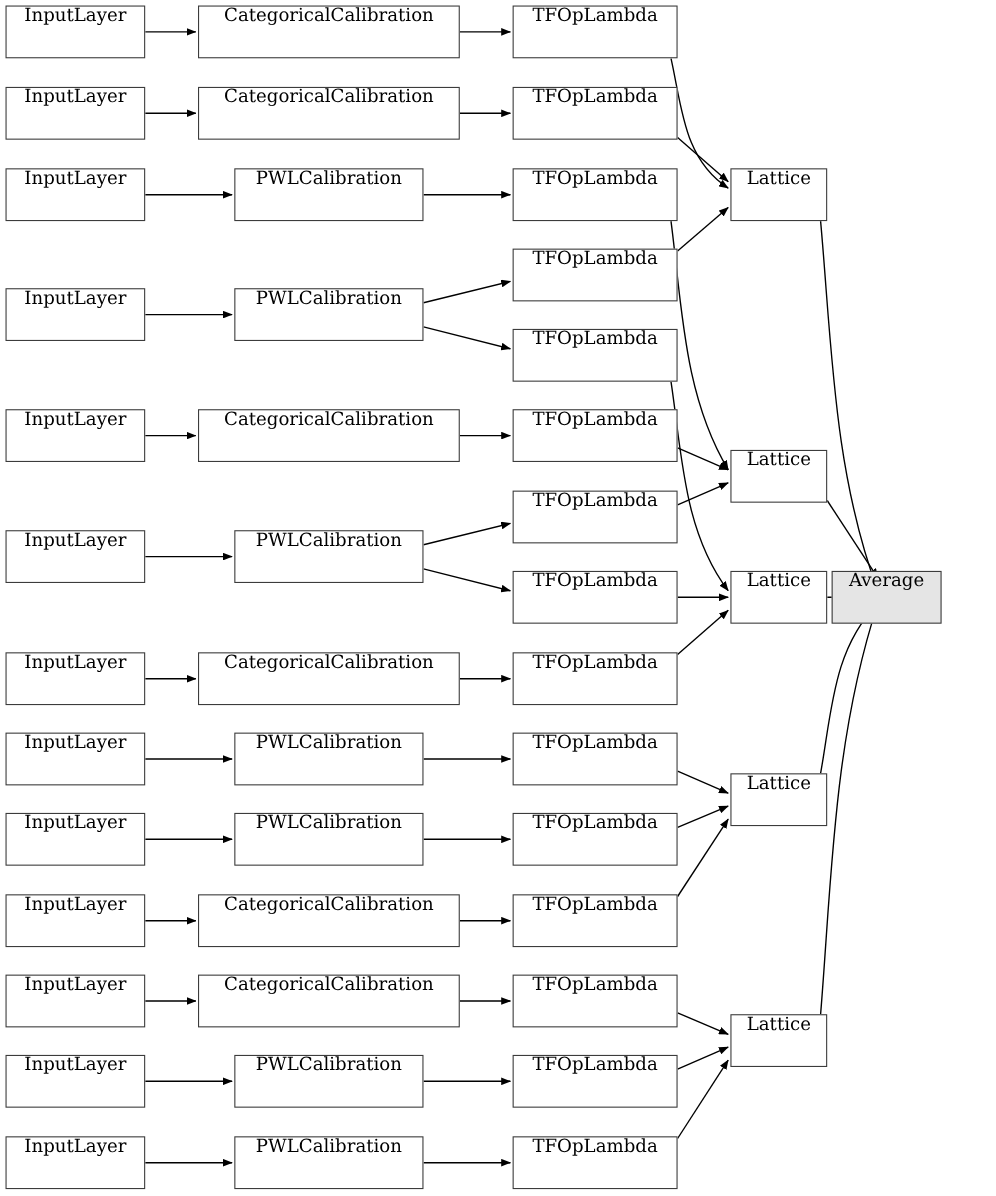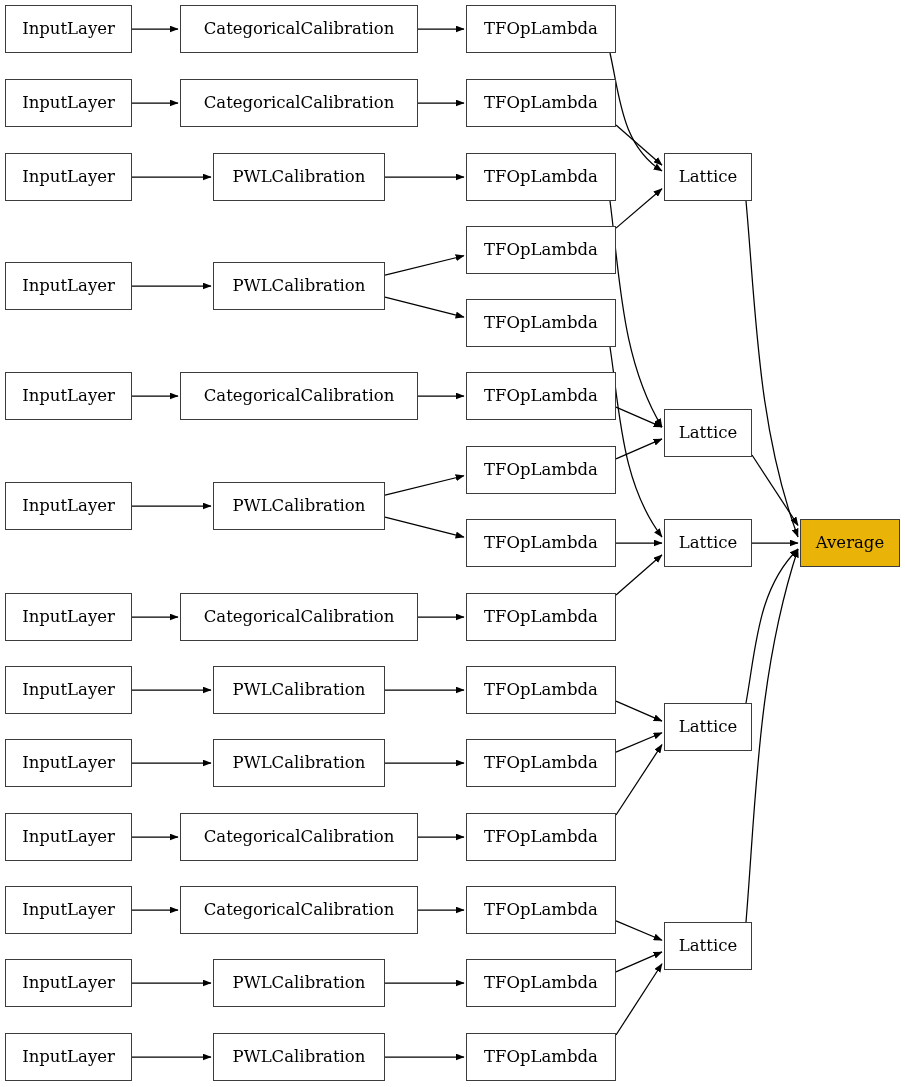--- a/index.html
+++ b/index.html
@@ -4,21 +4,21 @@
 <style>
   html,body{margin:0;padding:0;background:#ffffff;}
   body{font-family:"DejaVu Serif","Liberation Serif",serif;}
   #stage{position:relative;width:905px;height:1087px;overflow:hidden;background:#fff;}
   #edges{position:absolute;left:0;top:0;width:905px;height:1087px;pointer-events:none;}
   .node{
     position:absolute;
     box-sizing:border-box;
     border:1.3px solid #3c3c3c;
     background:#ffffff;
-    display:flex;align-items:center;justify-content:center;
+    display:flex;justify-content:center;
     font-family:"DejaVu Serif","Liberation Serif",serif;
     font-size:16.5px;
     color:#000000;
     line-height:1;
     white-space:nowrap;
     letter-spacing:0px;
   }
   .node-label{pointer-events:none;}
 </style>
 </head>
@@ -214,17 +214,17 @@
       </div>
       <div class="node" style="left: 664px; top: 519px; width: 88px; height: 48px; border-color: rgb(60, 60, 60); background: rgb(255, 255, 255); color: rgb(0, 0, 0);">
         <span class="node-label">Lattice</span>
       </div>
       <div class="node" style="left: 664px; top: 703px; width: 88px; height: 48px; border-color: rgb(60, 60, 60); background: rgb(255, 255, 255); color: rgb(0, 0, 0);">
         <span class="node-label">Lattice</span>
       </div>
       <div class="node" style="left: 664px; top: 922px; width: 88px; height: 48px; border-color: rgb(60, 60, 60); background: rgb(255, 255, 255); color: rgb(0, 0, 0);">
         <span class="node-label">Lattice</span>
       </div>
-      <div class="node" style="left: 800px; top: 519px; width: 100px; height: 48px; border-color: rgb(60, 60, 60); background: #eab308; color: rgb(0, 0, 0);">
+      <div class="node" style="left: 756px; top: 519px; width: 100px; height: 48px; border-color: rgb(60, 60, 60); background: #e5e5e5; color: rgb(0, 0, 0);">
         <span class="node-label">Average</span>
       </div>
     </div>
 </div>
 
 </body></html>

